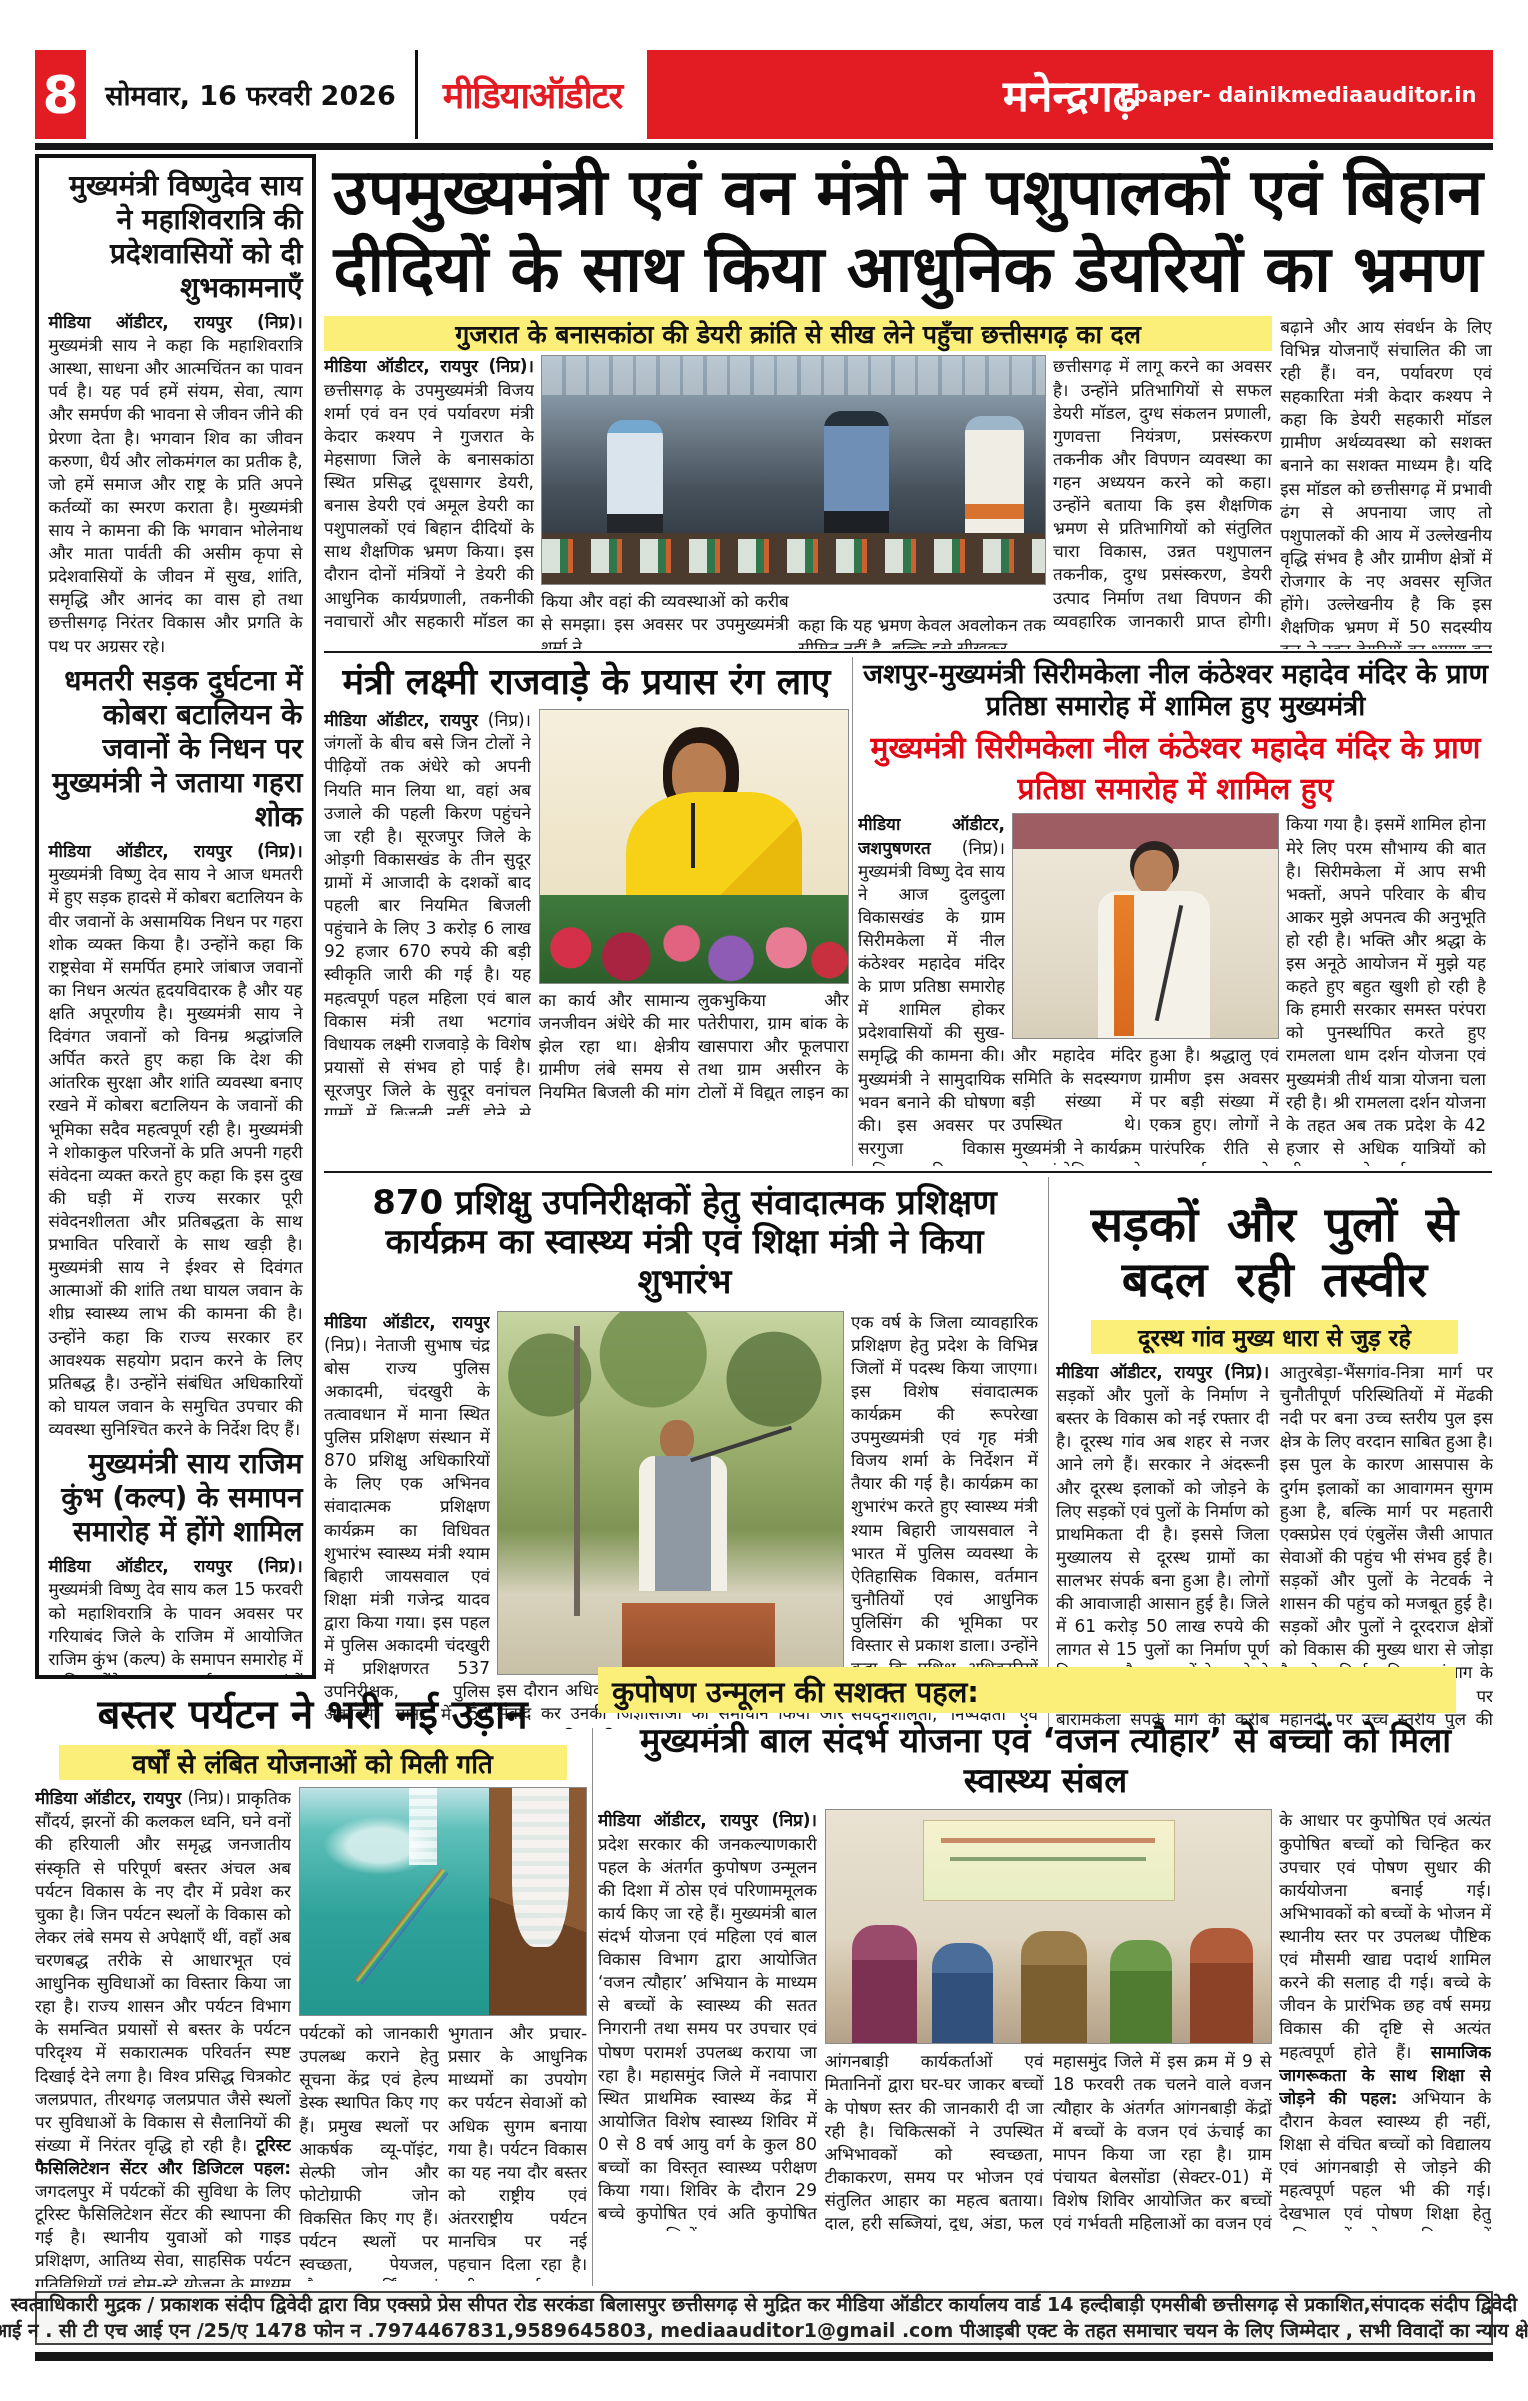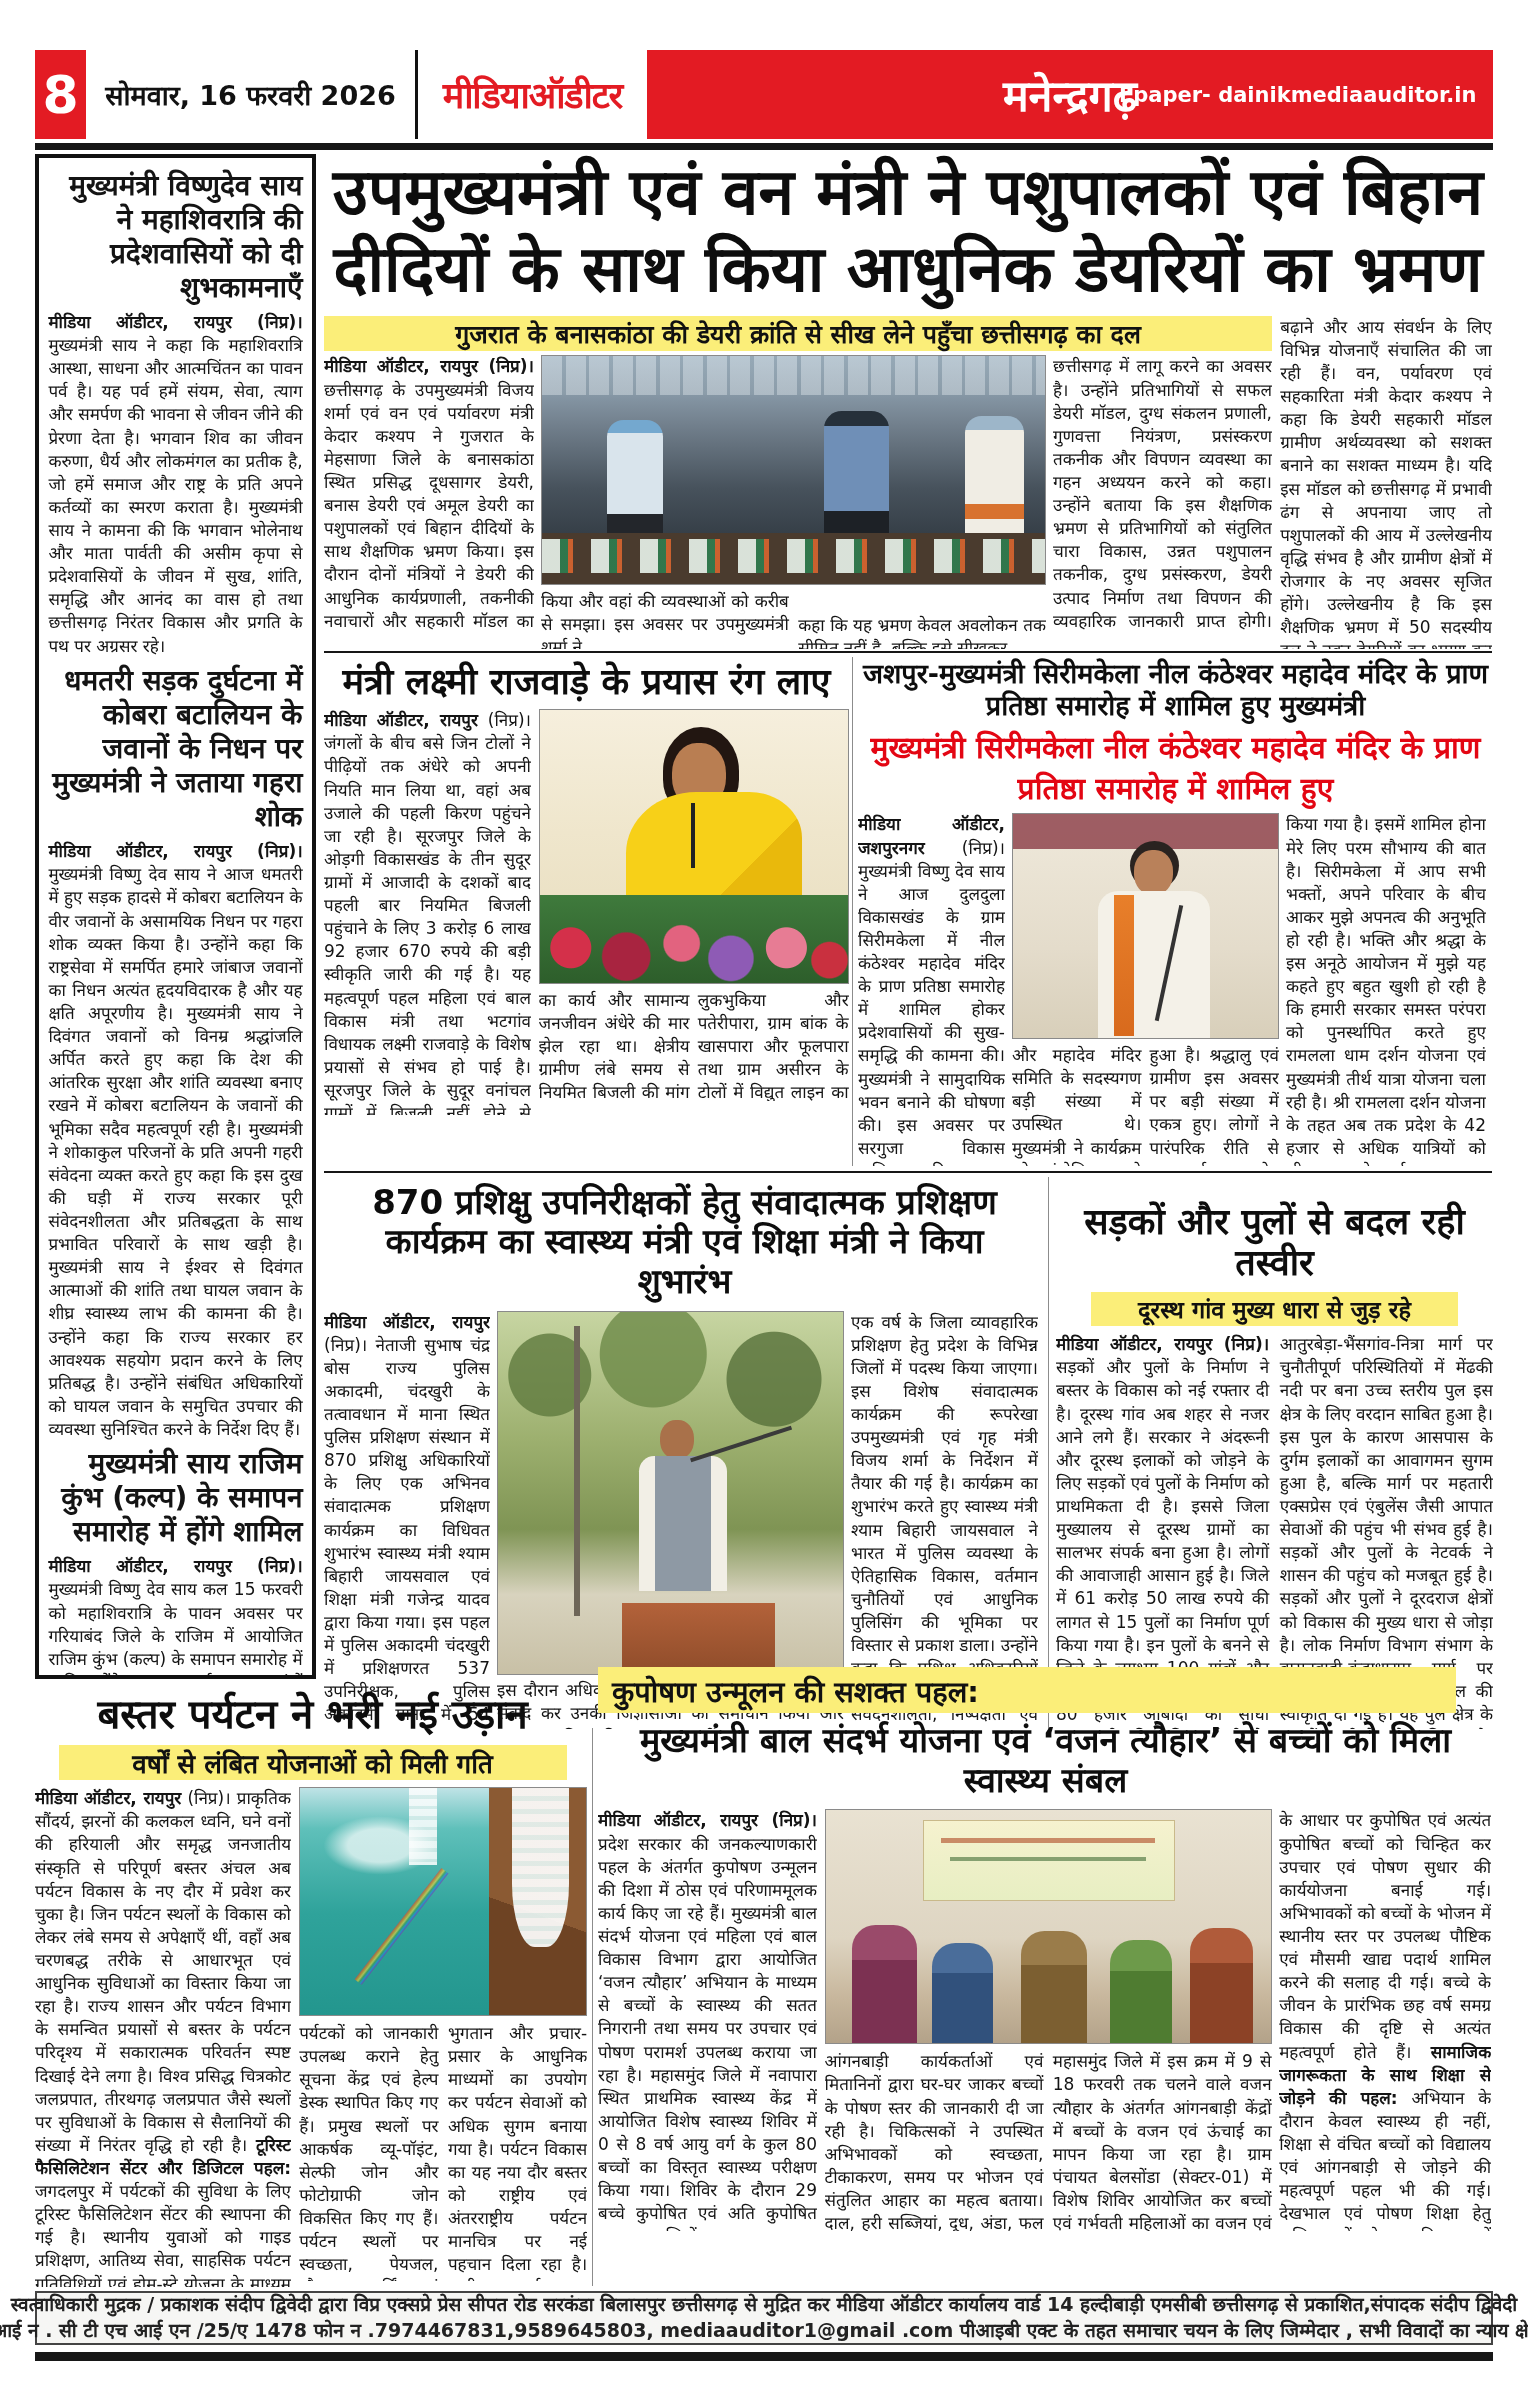--- a/index.html
+++ b/index.html
@@ -146,21 +146,21 @@
     </div>
   </div>
 
   <div class="abs divider-v" style="left:852px;top:657px;width:1.2px;height:509px;"></div>
 
   <div class="abs col" style="left:858px;top:657px;width:635px;height:509px;">
     <div class="hl" style="font-size:27px;margin:1.2px 0 4.7px 0;">जशपुर-मुख्यमंत्री सिरीमकेला नील कंठेश्वर महादेव मंदिर के प्राण प्रतिष्ठा समारोह में शामिल हुए मुख्यमंत्री</div>
     <div class="redsub" style="font-size:30px;margin-bottom:5.9px;">मुख्यमंत्री सिरीमकेला नील कंठेश्वर महादेव मंदिर के प्राण प्रतिष्ठा समारोह में शामिल हुए</div>
     <div style="display:flex;">
       <div class="col" style="width:147px;height:382px;">
-        <p class="bt"><strong class="byl">मीडिया ऑडीटर, जशपुरनगर</strong>
+        <p class="bt"><strong class="byl">मीडिया ऑडीटर, जशपुषणरत</strong>
           <span>(निप्र)। मुख्यमंत्री विष्णु देव साय ने आज दुलदुला विकासखंड के ग्राम सिरीमकेला में नील कंठेश्वर महादेव मंदिर के प्राण प्रतिष्ठा समारोह में शामिल होकर प्रदेशवासियों की सुख-समृद्धि की कामना की। मुख्यमंत्री ने सामुदायिक भवन बनाने की घोषणा की। इस अवसर पर सरगुजा विकास प्राधिकरण की उपाध्यक्ष गोमती साय, विधायक राजू सिन्हा, रणविजय सिंह वनमंडला अधिकारी शशि कुमार</span></p>
       </div>
       <div style="width:267px;margin:0 7px;">
         <div class="photo" style="width:267px;height:226px;background:linear-gradient(180deg,#efe9db 0%,#e4dccb 60%,#d8cfba 100%);">
           <div class="ph-child" style="left:0;top:0;width:100%;height:35px;background:#7c2230;opacity:.7;"></div>
           <div class="ph-child" style="left:44%;top:12%;width:49px;height:49px;background:#2a2320;border-radius:50%;"></div>
           <div class="ph-child" style="left:45.5%;top:16%;width:39px;height:45px;background:#b9815a;border-radius:46%;"></div>
           <div class="ph-child" style="left:32%;top:34%;width:112px;height:147px;background:#f4f1e8;border-radius:20px 20px 0 0;"></div>
           <div class="ph-child" style="left:38%;top:36%;width:20px;height:141px;background:linear-gradient(180deg,#e87f2a,#d86a1d);"></div>
           <div class="ph-child" style="left:58%;top:40%;width:3.5px;height:118px;background:#333;transform:rotate(12deg);"></div>
@@ -205,21 +205,21 @@
       </div>
       <div class="col" style="width:187px;height:411px;">
         <p class="bt">एक वर्ष के जिला व्यावहारिक प्रशिक्षण हेतु प्रदेश के विभिन्न जिलों में पदस्थ किया जाएगा। इस विशेष संवादात्मक कार्यक्रम की रूपरेखा उपमुख्यमंत्री एवं गृह मंत्री विजय शर्मा के निर्देशन में तैयार की गई है। कार्यक्रम का शुभारंभ करते हुए स्वास्थ्य मंत्री श्याम बिहारी जायसवाल ने भारत में पुलिस व्यवस्था के ऐतिहासिक विकास, वर्तमान चुनौतियों एवं आधुनिक पुलिसिंग की भूमिका पर विस्तार से प्रकाश डाला। उन्होंने कहा कि प्रशिक्षु अधिकारियों को जनता के प्रति संवेदनशीलता, निष्पक्षता एवं सेवाभाव के मूल्यों से सीख लेकर अपनी भूमिका निभानी है। उन्होंने पुलिस एवं स्वास्थ्य</p>
       </div>
     </div>
   </div>
 
   <div class="abs divider-v" style="left:1048px;top:1177px;width:1.2px;height:552px;"></div>
 
   <div class="abs col" style="left:1056px;top:1177px;width:437px;height:552px;">
-    <div class="hl" style="font-size:36px;margin:23.5px 0 8.2px 0;">सड़कों और पुलों से बदल रही तस्वीर</div>
+    <div class="hl" style="font-size:48px;margin:23.5px 0 8.2px 0;font-family:Liberation Mono, monospace;">सड़कों और पुलों से बदल रही तस्वीर</div>
     <div class="ybar" style="height:34px;font-size:23.5px;margin:0 35px;">दूरस्थ गांव मुख्य धारा से जुड़ रहे</div>
     <div style="display:flex;margin-top:7px;">
       <div class="col" style="width:50%;padding-right:5.3px;height:411px;">
         <p class="bt"><strong class="byl">मीडिया ऑडीटर, रायपुर (निप्र)।</strong>
           <span>सड़कों और पुलों के निर्माण ने बस्तर के विकास को नई रफ्तार दी है। दूरस्थ गांव अब शहर से नजर आने लगे हैं। सरकार ने अंदरूनी और दूरस्थ इलाकों को जोड़ने के लिए सड़कों एवं पुलों के निर्माण को प्राथमिकता दी है। इससे जिला मुख्यालय से दूरस्थ ग्रामों का सालभर संपर्क बना हुआ है। लोगों की आवाजाही आसान हुई है। जिले में 61 करोड़ 50 लाख रुपये की लागत से 15 पुलों का निर्माण पूर्ण किया गया है। इन पुलों के बनने से जिले के लगभग 100 गांवों और बारामकेला संपर्क मार्ग की करीब 80 हजार आबादी को सीधी आवाजाही की सुविधा मिली है। जहां पहले जैसी सुविधाओं तक पहुंच कठिन थी वहां पहले जैसी स्थिति नहीं रही। सरकारी योजनाएं भी तेजी से गांवों तक पहुंच रही हैं।</span></p>
       </div>
       <div class="col" style="width:50%;padding-left:5.3px;height:411px;">
         <p class="bt">आतुरबेड़ा-भैंसगांव-नित्रा मार्ग पर चुनौतीपूर्ण परिस्थितियों में मेंढकी नदी पर बना उच्च स्तरीय पुल इस क्षेत्र के लिए वरदान साबित हुआ है। इस पुल के कारण आसपास के दुर्गम इलाकों का आवागमन सुगम हुआ है, बल्कि मार्ग पर महतारी एक्सप्रेस एवं एंबुलेंस जैसी आपात सेवाओं की पहुंच भी संभव हुई है। सड़कों और पुलों के नेटवर्क ने शासन की पहुंच को मजबूत हुई है। सड़कों और पुलों ने दूरदराज क्षेत्रों को विकास की मुख्य धारा से जोड़ा है। लोक निर्माण विभाग संभाग के बासनवाही-कुंडाधाराम मार्ग पर महानदी पर उच्च स्तरीय पुल की स्वीकृति दी गई है। यह पुल क्षेत्र के हजारों ग्रामीणों को सुविधा और सड़क विकास की दृष्टि से महत्वपूर्ण होगा।</p>
       </div>
     </div>

